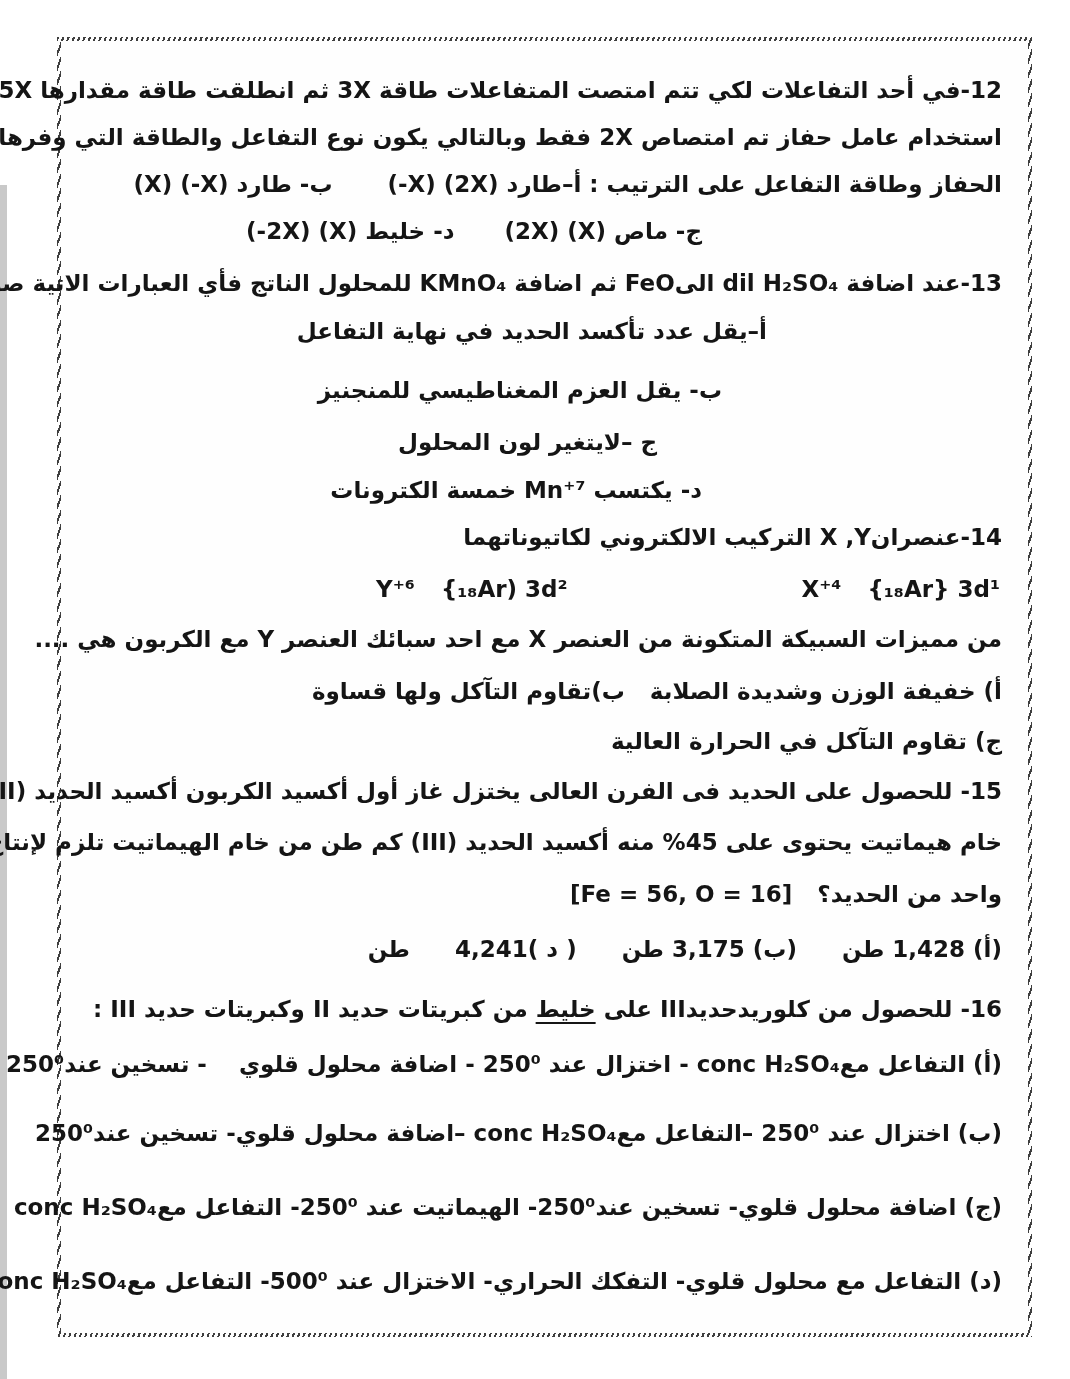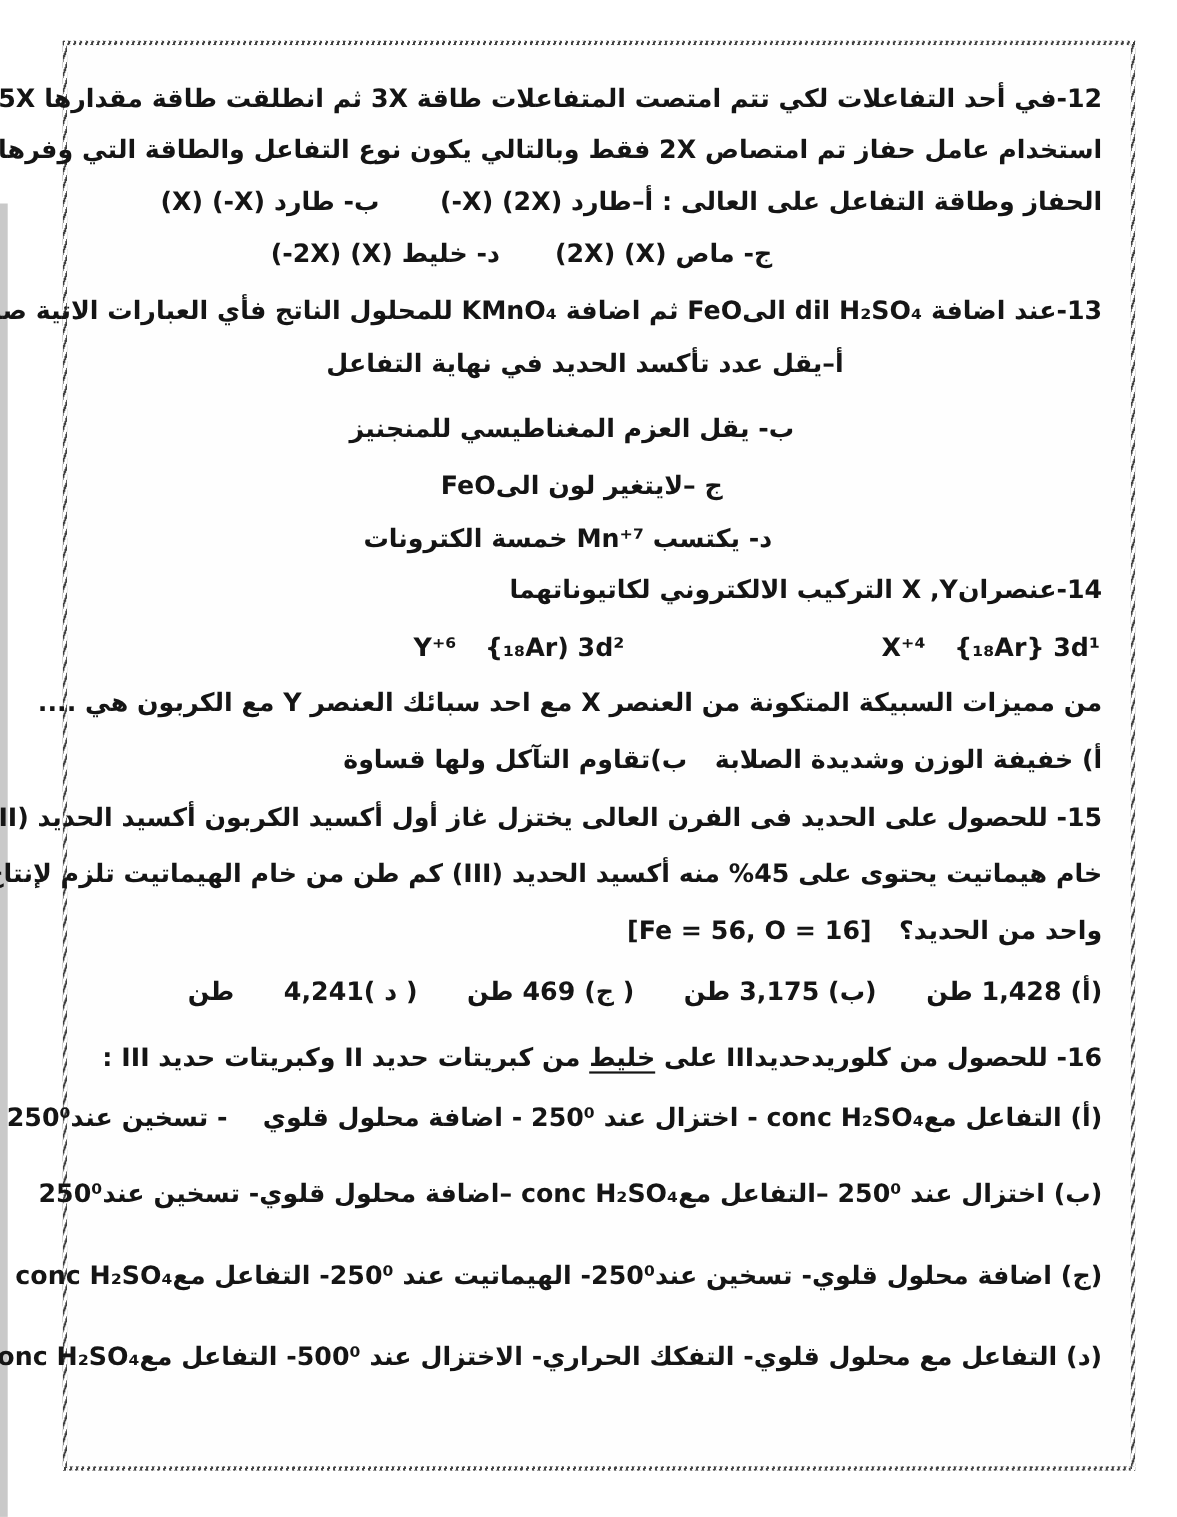--- a/index.html
+++ b/index.html
@@ -39,63 +39,63 @@
 </head>
 <body>
 
 <div class="edge-artifact"></div>
 
 <div class="sheet">
 
   <div class="ln">12-في أحد التفاعلات لكي تتم امتصت المتفاعلات طاقة 3X ثم انطلقت طاقة مقدارها 5X وعند</div>
   <div class="ln">استخدام عامل حفاز تم امتصاص 2X فقط وبالتالي يكون نوع التفاعل والطاقة التي وفرها العامل</div>
   <div class="ln row gap55">
-    <span>الحفاز وطاقة التفاعل على العالى : أ–طارد (2X) (X-)</span>
+    <span>الحفاز وطاقة التفاعل على الترتيب : أ–طارد (2X) (X-)</span>
     <span>ب- طارد (X-) (X)</span>
   </div>
   <div class="ln row gap50 pr300">
     <span>ج- ماص (X) (2X)</span>
     <span>د- خليط (X) (2X-)</span>
   </div>
 
   <div class="ln mt5">13-عند اضافة dil H₂SO₄ الىFeO ثم اضافة KMnO₄ للمحلول الناتج فأي العبارات الاتية صواب</div>
   <div class="ln lh48 pr235">أ–يقل عدد تأكسد الحديد في نهاية التفاعل</div>
   <div class="ln lh48 pr280 mt11">ب- يقل العزم المغناطيسي للمنجنيز</div>
-  <div class="ln lh48 pr345 mt4">ج –لايتغير لون الىFeO</div>
+  <div class="ln lh48 pr345 mt4">ج –لايتغير لون المحلول</div>
   <div class="ln lh48 pr300">د- يكتسب Mn⁺⁷ خمسة الكترونات</div>
 
   <div class="ln">14-عنصرانX ,Y التركيب الالكتروني لكاتيوناتهما</div>
   <div class="ln cfg mt5">
     <span class="cfggrp">
       <span>Y⁺⁶</span>
       <span>{₁₈Ar) 3d²</span>
     </span>
     <span class="cfggrp">
       <span>X⁺⁴</span>
       <span>{₁₈Ar} 3d¹</span>
     </span>
   </div>
   <div class="ln mt3">من مميزات السبيكة المتكونة من العنصر X مع احد سبائك العنصر Y مع الكربون هي ....</div>
   <div class="ln row gap25 mt5">
     <span>أ) خفيفة الوزن وشديدة الصلابة</span>
     <span>ب)تقاوم التآكل ولها قساوة</span>
   </div>
   <div class="ln row gap18 mt3">
+    <span>ج) تقاوم التآكل في الحرارة العالية</span>
   </div>
 
   <div class="ln mt3">15- للحصول على الحديد فى الفرن العالى يختزل غاز أول أكسيد الكربون أكسيد الحديد (III)، فإذا كان</div>
   <div class="ln mt4">خام هيماتيت يحتوى على 45% منه أكسيد الحديد (III) كم طن من خام الهيماتيت تلزم لإنتاج طن</div>
   <div class="ln row gap25 mt5">
     <span>واحد من الحديد؟</span>
     <span class="ltr">[Fe = 56, O = 16]</span>
   </div>
   <div class="ln row gap45 mt8">
     <span>(أ) 1,428 طن</span>
     <span>(ب) 3,175 طن</span>
-    <span>( ج) 469 طن</span>
     <span>( د )4,241</span>
     <span>طن</span>
   </div>
 
   <div class="ln row gap8 mt13">
     <span>16- للحصول من كلوريدحديدIII على</span>
     <span class="ul">خليط</span>
     <span>من كبريتات حديد II وكبريتات حديد III :</span>
   </div>
   <div class="ln mt8">(أ) التفاعل معconc H₂SO₄ - اختزال عند 250⁰ - اضافة محلول قلوي &nbsp;&nbsp;&nbsp;- تسخين عند250⁰</div>

